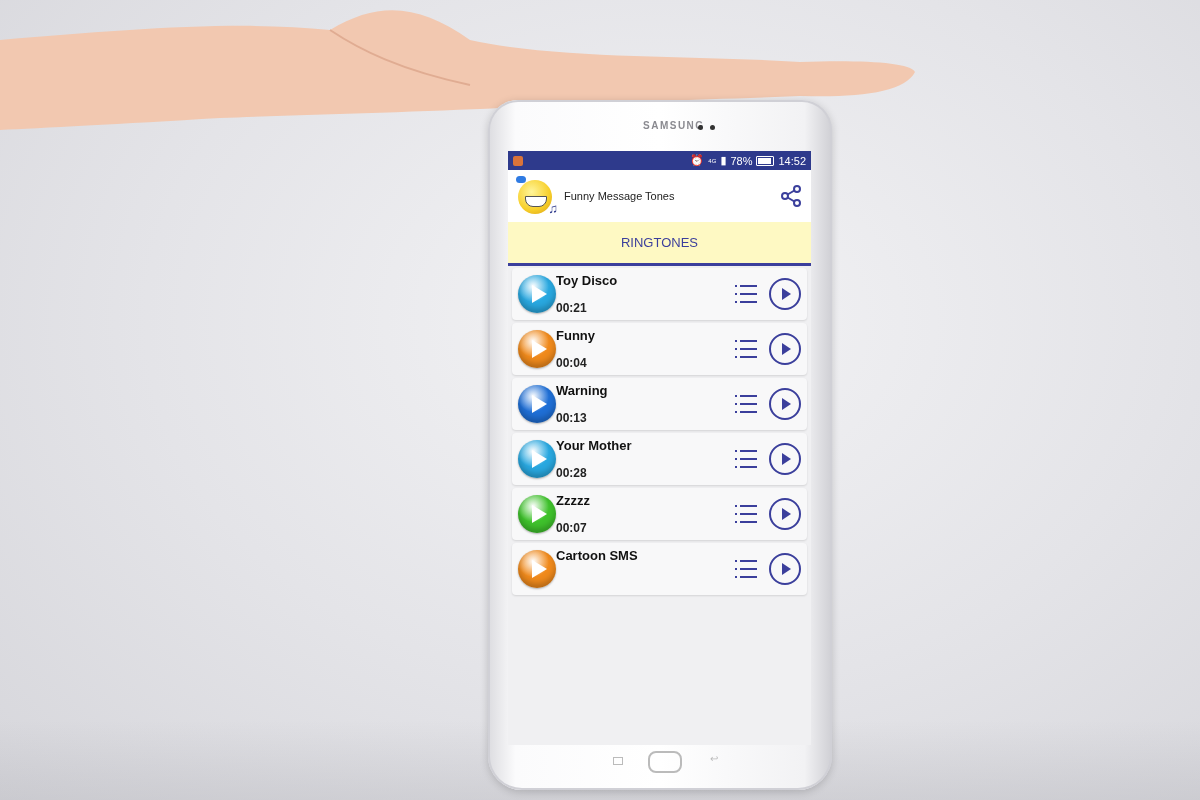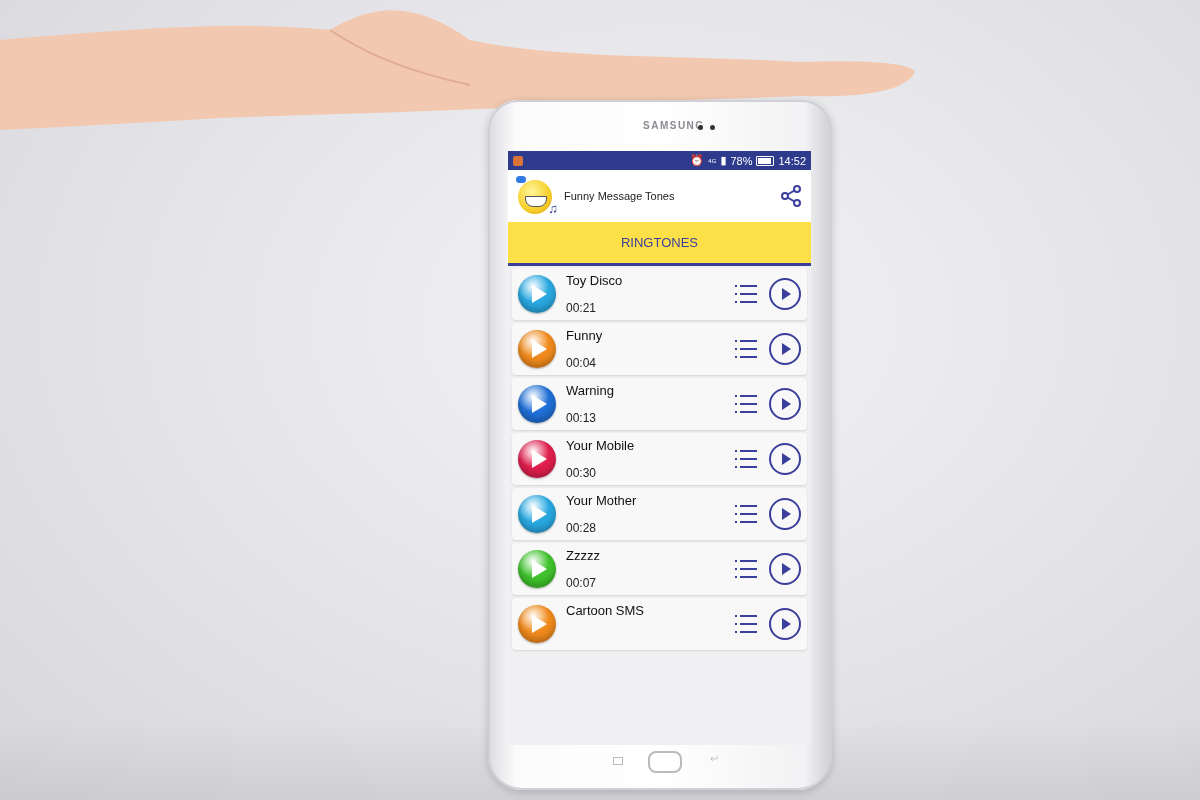--- a/index.html
+++ b/index.html
@@ -32,30 +32,30 @@
     .batt::after{ content:""; position:absolute; left:1px; top:1px; bottom:1px; width:78%; background:#fff; }
     .appbar { height:52px; background:#fff; display:flex; align-items:center; padding:0 8px; }
     .logo { width:40px; height:40px; position:relative; }
     .logo .face { position:absolute; left:2px; top:4px; width:34px; height:34px; border-radius:50%;
       background: radial-gradient(circle at 40% 35%, #fff59a 0%, #f7cf2a 60%, #d79b12 100%); }
     .logo .teeth { position:absolute; left:9px; top:20px; width:20px; height:9px; background:#fff; border:1px solid #555; border-radius:0 0 8px 8px; }
     .logo .bubble { position:absolute; left:0; top:0; width:10px; height:7px; background:#2f7be3; border-radius:5px; }
     .logo .note { position:absolute; right:-2px; bottom:0; color:#2e3a8c; font-size:13px; }
     .app-title { margin-left:8px; font-size:11px; color:#222; }
     .share { margin-left:auto; color:#3b3f9c; }
-    .tabs { height:44px; background:#fde047; display:flex; position:relative; }
+    .tabs { height:44px; background:#fef9c3; display:flex; position:relative; }
     .tab { flex:1; display:flex; align-items:center; justify-content:center; font-size:13px; color:#3b3f9c; cursor:pointer; }
     .tab.active { border-bottom:3px solid #3b3f9c; box-sizing:border-box; }
     .list { padding:2px 4px; }
     .row { height:52px; margin-bottom:3px; background:#f8f8f9; border-radius:4px; box-shadow:0 1px 2px rgba(0,0,0,0.12);
       display:flex; align-items:center; padding:0 6px; position:relative; }
     .orb { width:38px; height:38px; border-radius:50%; position:relative; flex-shrink:0;
       box-shadow: inset 0 -4px 6px rgba(0,0,0,0.25), 0 1px 2px rgba(0,0,0,0.3); }
     .orb::before { content:""; position:absolute; left:14px; top:10px; border-left:15px solid #fff; border-top:9px solid transparent; border-bottom:9px solid transparent; }
-    .info { margin-left:10px; display:flex; flex-direction:column; justify-content:space-between; height:42px; }
+    .info { margin-left:0; display:flex; flex-direction:column; justify-content:space-between; height:42px;font-weight:bold; }
     .name { font-size:13px; color:#111; }
     .dur { font-size:12px; color:#222; }
     .menu-ic { margin-left:auto; width:22px; height:18px; display:flex; flex-direction:column; justify-content:space-between; cursor:pointer; }
     .menu-ic span { display:block; height:2px; background:#3b3f9c; margin-left:5px; position:relative; }
     .menu-ic span::before { content:""; position:absolute; left:-5px; top:0; width:2px; height:2px; background:#3b3f9c; }
     .play { margin-left:12px; width:28px; height:28px; border:2px solid #3b3f9c; border-radius:50%; position:relative; cursor:pointer; }
     .play::before { content:""; position:absolute; left:11px; top:8px; border-left:9px solid #3b3f9c; border-top:6px solid transparent; border-bottom:6px solid transparent; }
     .bottom { position:absolute; left:0; right:0; bottom:0; height:45px; }
     .home { position:absolute; left:160px; top:6px; width:30px; height:18px; border:2px solid #bbb; border-radius:8px; }
     .soft { position:absolute; top:12px; width:8px; height:6px; border:1px solid #bbb; }
@@ -143,33 +143,20 @@
       <div class="dur">00:13</div>
     </div>
     <div class="menu-ic">
             <span></span>
             <span></span>
             <span></span>
           </div>
     <div class="play"></div>
         </div>
         <div class="row">
-    <div class="orb" style="background:radial-gradient(circle at 40% 30%, #ffffff 0%, #e01f4e 45%, #e01f4e 100%)"></div>
-    <div class="info">
-      <div class="name">Your Mobile</div>
-      <div class="dur">00:30</div>
-    </div>
-    <div class="menu-ic">
-            <span></span>
-            <span></span>
-            <span></span>
-          </div>
-    <div class="play"></div>
-        </div>
-        <div class="row">
     <div class="orb" style="background:radial-gradient(circle at 40% 30%, #ffffff 0%, #29a8e0 45%, #29a8e0 100%)"></div>
     <div class="info">
       <div class="name">Your Mother</div>
       <div class="dur">00:28</div>
     </div>
     <div class="menu-ic">
             <span></span>
             <span></span>
             <span></span>
           </div>

